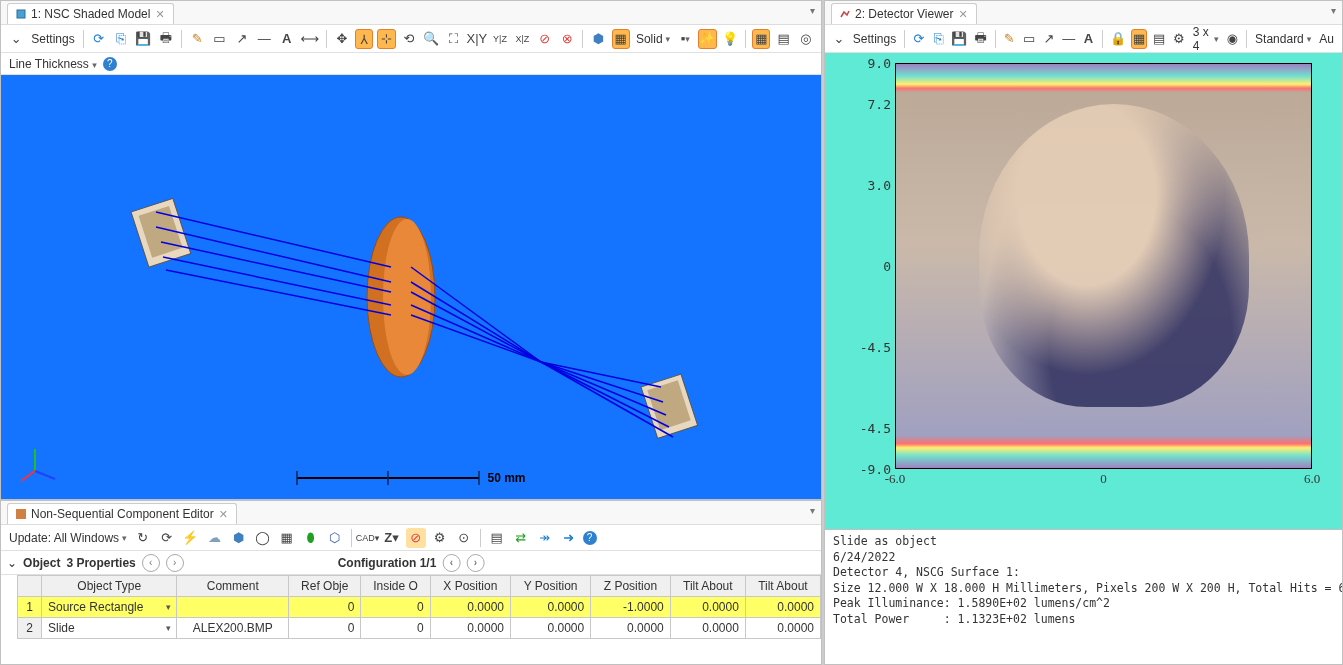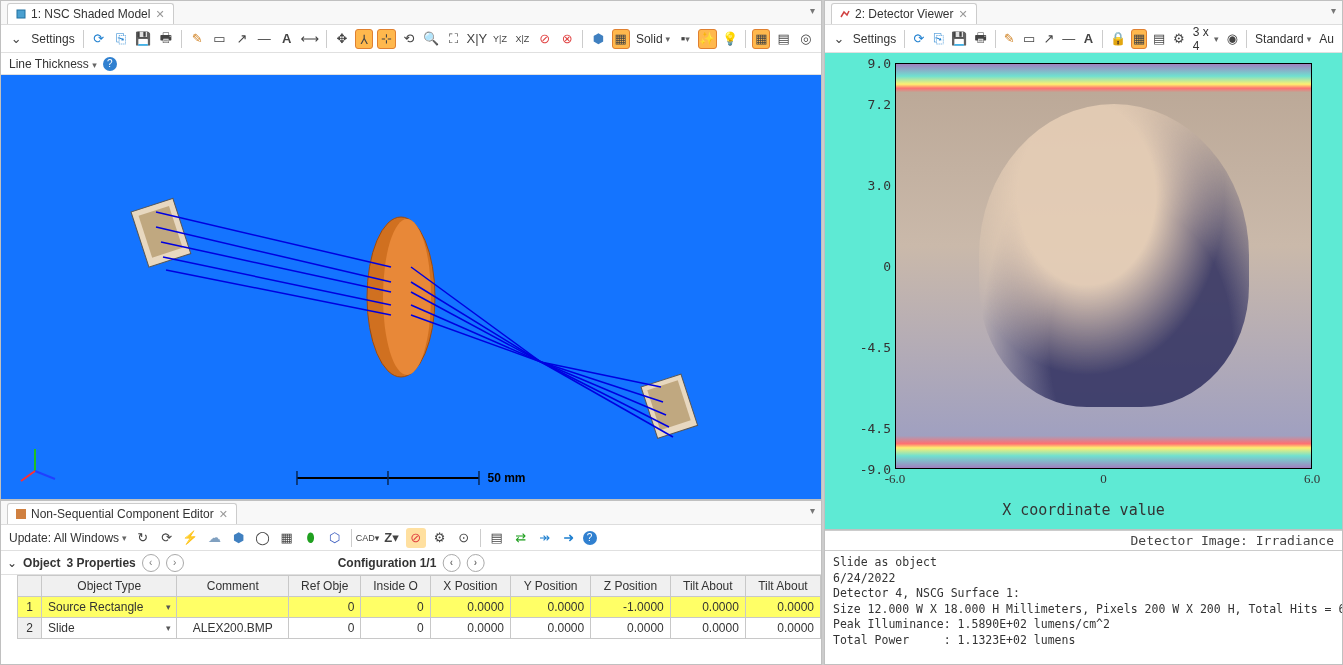--- a/index.html
+++ b/index.html
@@ -384,26 +384,24 @@
         <div class="det-plot">
           <div class="det-image">
               <div class="det-subject"></div>
             </div>
         </div>
         <div class="det-x-ticks" id="xticks">
             <div style="left: 0%;">-6.0</div>
             <div style="left: 50%;">0</div>
             <div style="left: 100%;">6.0</div>
           </div>
-        <div class="det-xlabel">X coordinate value</div>
       </div>
     </div>
 
     <div class="panel" style="border-top:none">
-      <div class="detector-title-bar">Detector Image: Irradiance</div>
       <div class="detector-info" id="detinfo">Slide as object
 6/24/2022
 Detector 4, NSCG Surface 1:
 Size 12.000 W X 18.000 H Millimeters, Pixels 200 W X 200 H, Total Hits = 635629
 Peak Illuminance: 1.5890E+02 lumens/cm^2
 Total Power     : 1.1323E+02 lumens</div>
     </div>
   </div>
 </div>
 

